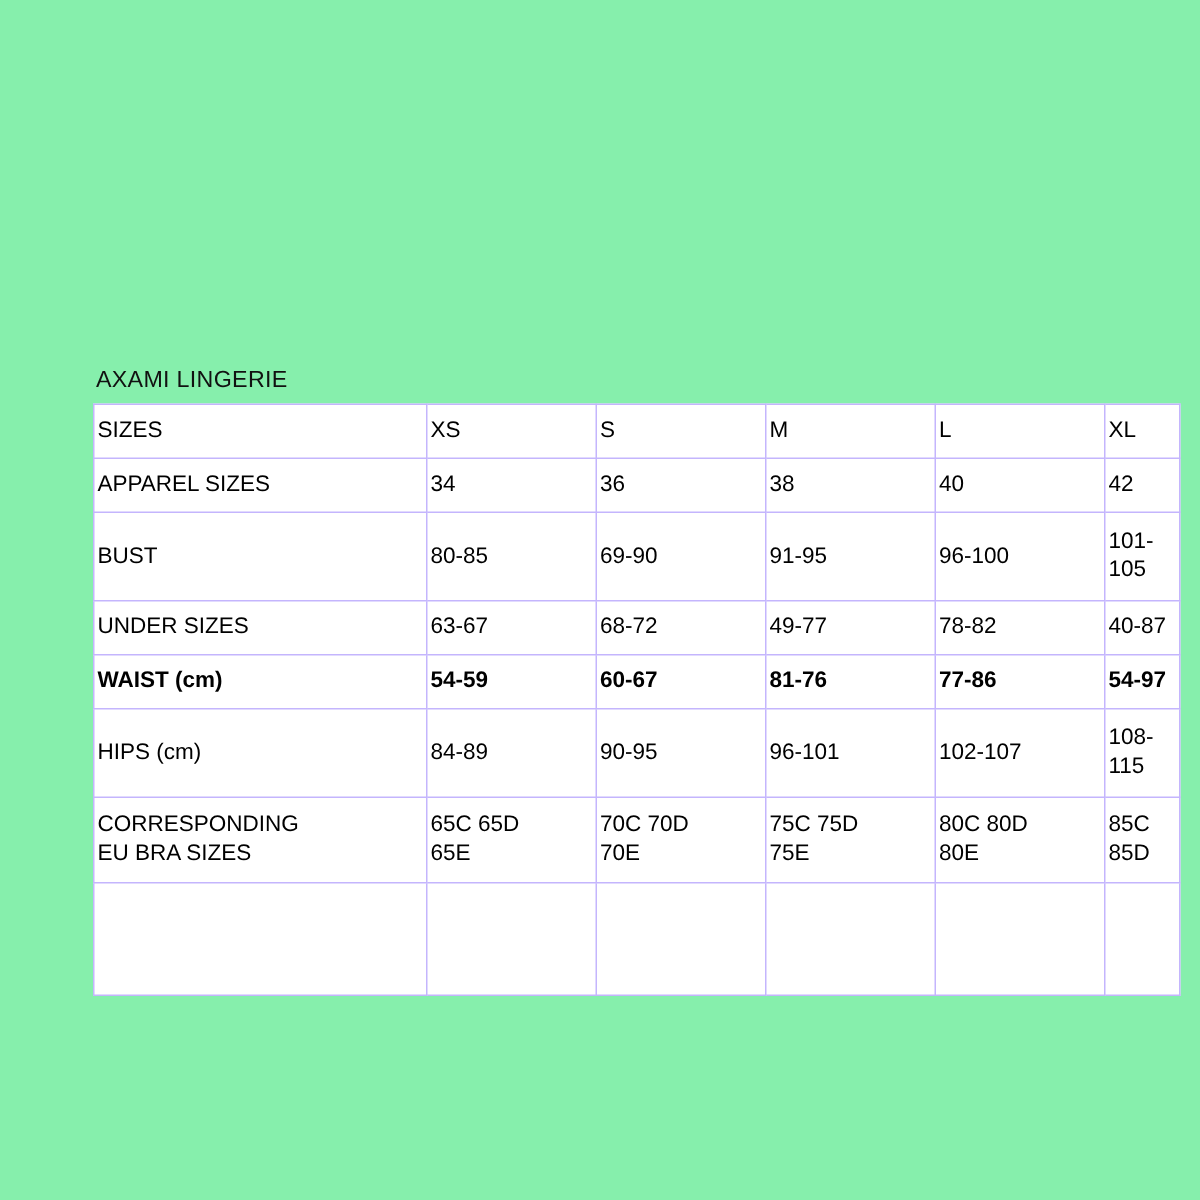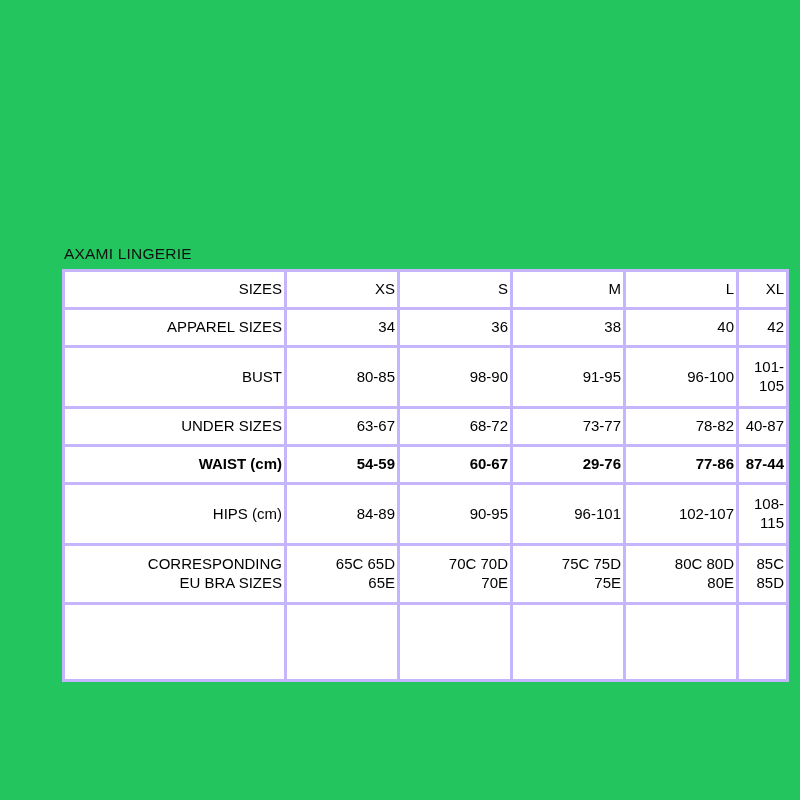--- a/index.html
+++ b/index.html
@@ -10,21 +10,21 @@
     background: #ffffff;
   }
   body {
     font-family: "Liberation Sans", sans-serif;
     color: #000000;
   }
   .page {
     position: relative;
     width: 800px;
     height: 800px;
-    background: #22c55e;
+    background: #86efac;
   }
   .sheet {
     position: absolute;
     left: 62px;
     top: 245px;
     width: 724px;
   }
   .title {
     font-size: 15.5px;
     letter-spacing: 0.2px;
@@ -33,22 +33,22 @@
     padding-bottom: 6px;
     white-space: nowrap;
   }
   table.size-table {
     border-collapse: collapse;
     table-layout: fixed;
     width: 724px;
     background: #fff;
   }
   table.size-table td {
-    border: 3px solid #c4b5fd;
-    text-align: right;
+    border: 1px solid #c4b5fd;
+    text-align: left;
     vertical-align: middle;
     font-size: 15px;
     color: #000;
     padding: 3px 2px;
     line-height: 1.25;
   }
   td.label-cell {
     font-size: 15px;
   }
   
@@ -104,45 +104,45 @@
           <td>34</td>
           <td>36</td>
           <td>38</td>
           <td>40</td>
           <td>42</td>
         </tr>
 
         <tr class="r-bust">
           <td class="label-cell">BUST</td>
           <td>80-85</td>
-          <td>98-90</td>
+          <td>69-90</td>
           <td>91-95</td>
           <td>96-100</td>
           <td class="two-line">
             <span>101-</span>
             <span>105</span>
           </td>
         </tr>
 
         <tr class="r-underbust">
           <td class="label-cell">UNDER SIZES</td>
           <td>63-67</td>
           <td>68-72</td>
-          <td>73-77</td>
+          <td>49-77</td>
           <td>78-82</td>
           <td>40-87</td>
         </tr>
 
         <tr class="r-waist">
           <td class="label-cell">WAIST (cm)</td>
           <td>54-59</td>
           <td>60-67</td>
-          <td>29-76</td>
+          <td>81-76</td>
           <td>77-86</td>
-          <td>87-44</td>
+          <td>54-97</td>
         </tr>
 
         <tr class="r-hips">
           <td class="label-cell">HIPS (cm)</td>
           <td>84-89</td>
           <td>90-95</td>
           <td>96-101</td>
           <td>102-107</td>
           <td class="two-line">
             <span>108-</span>

